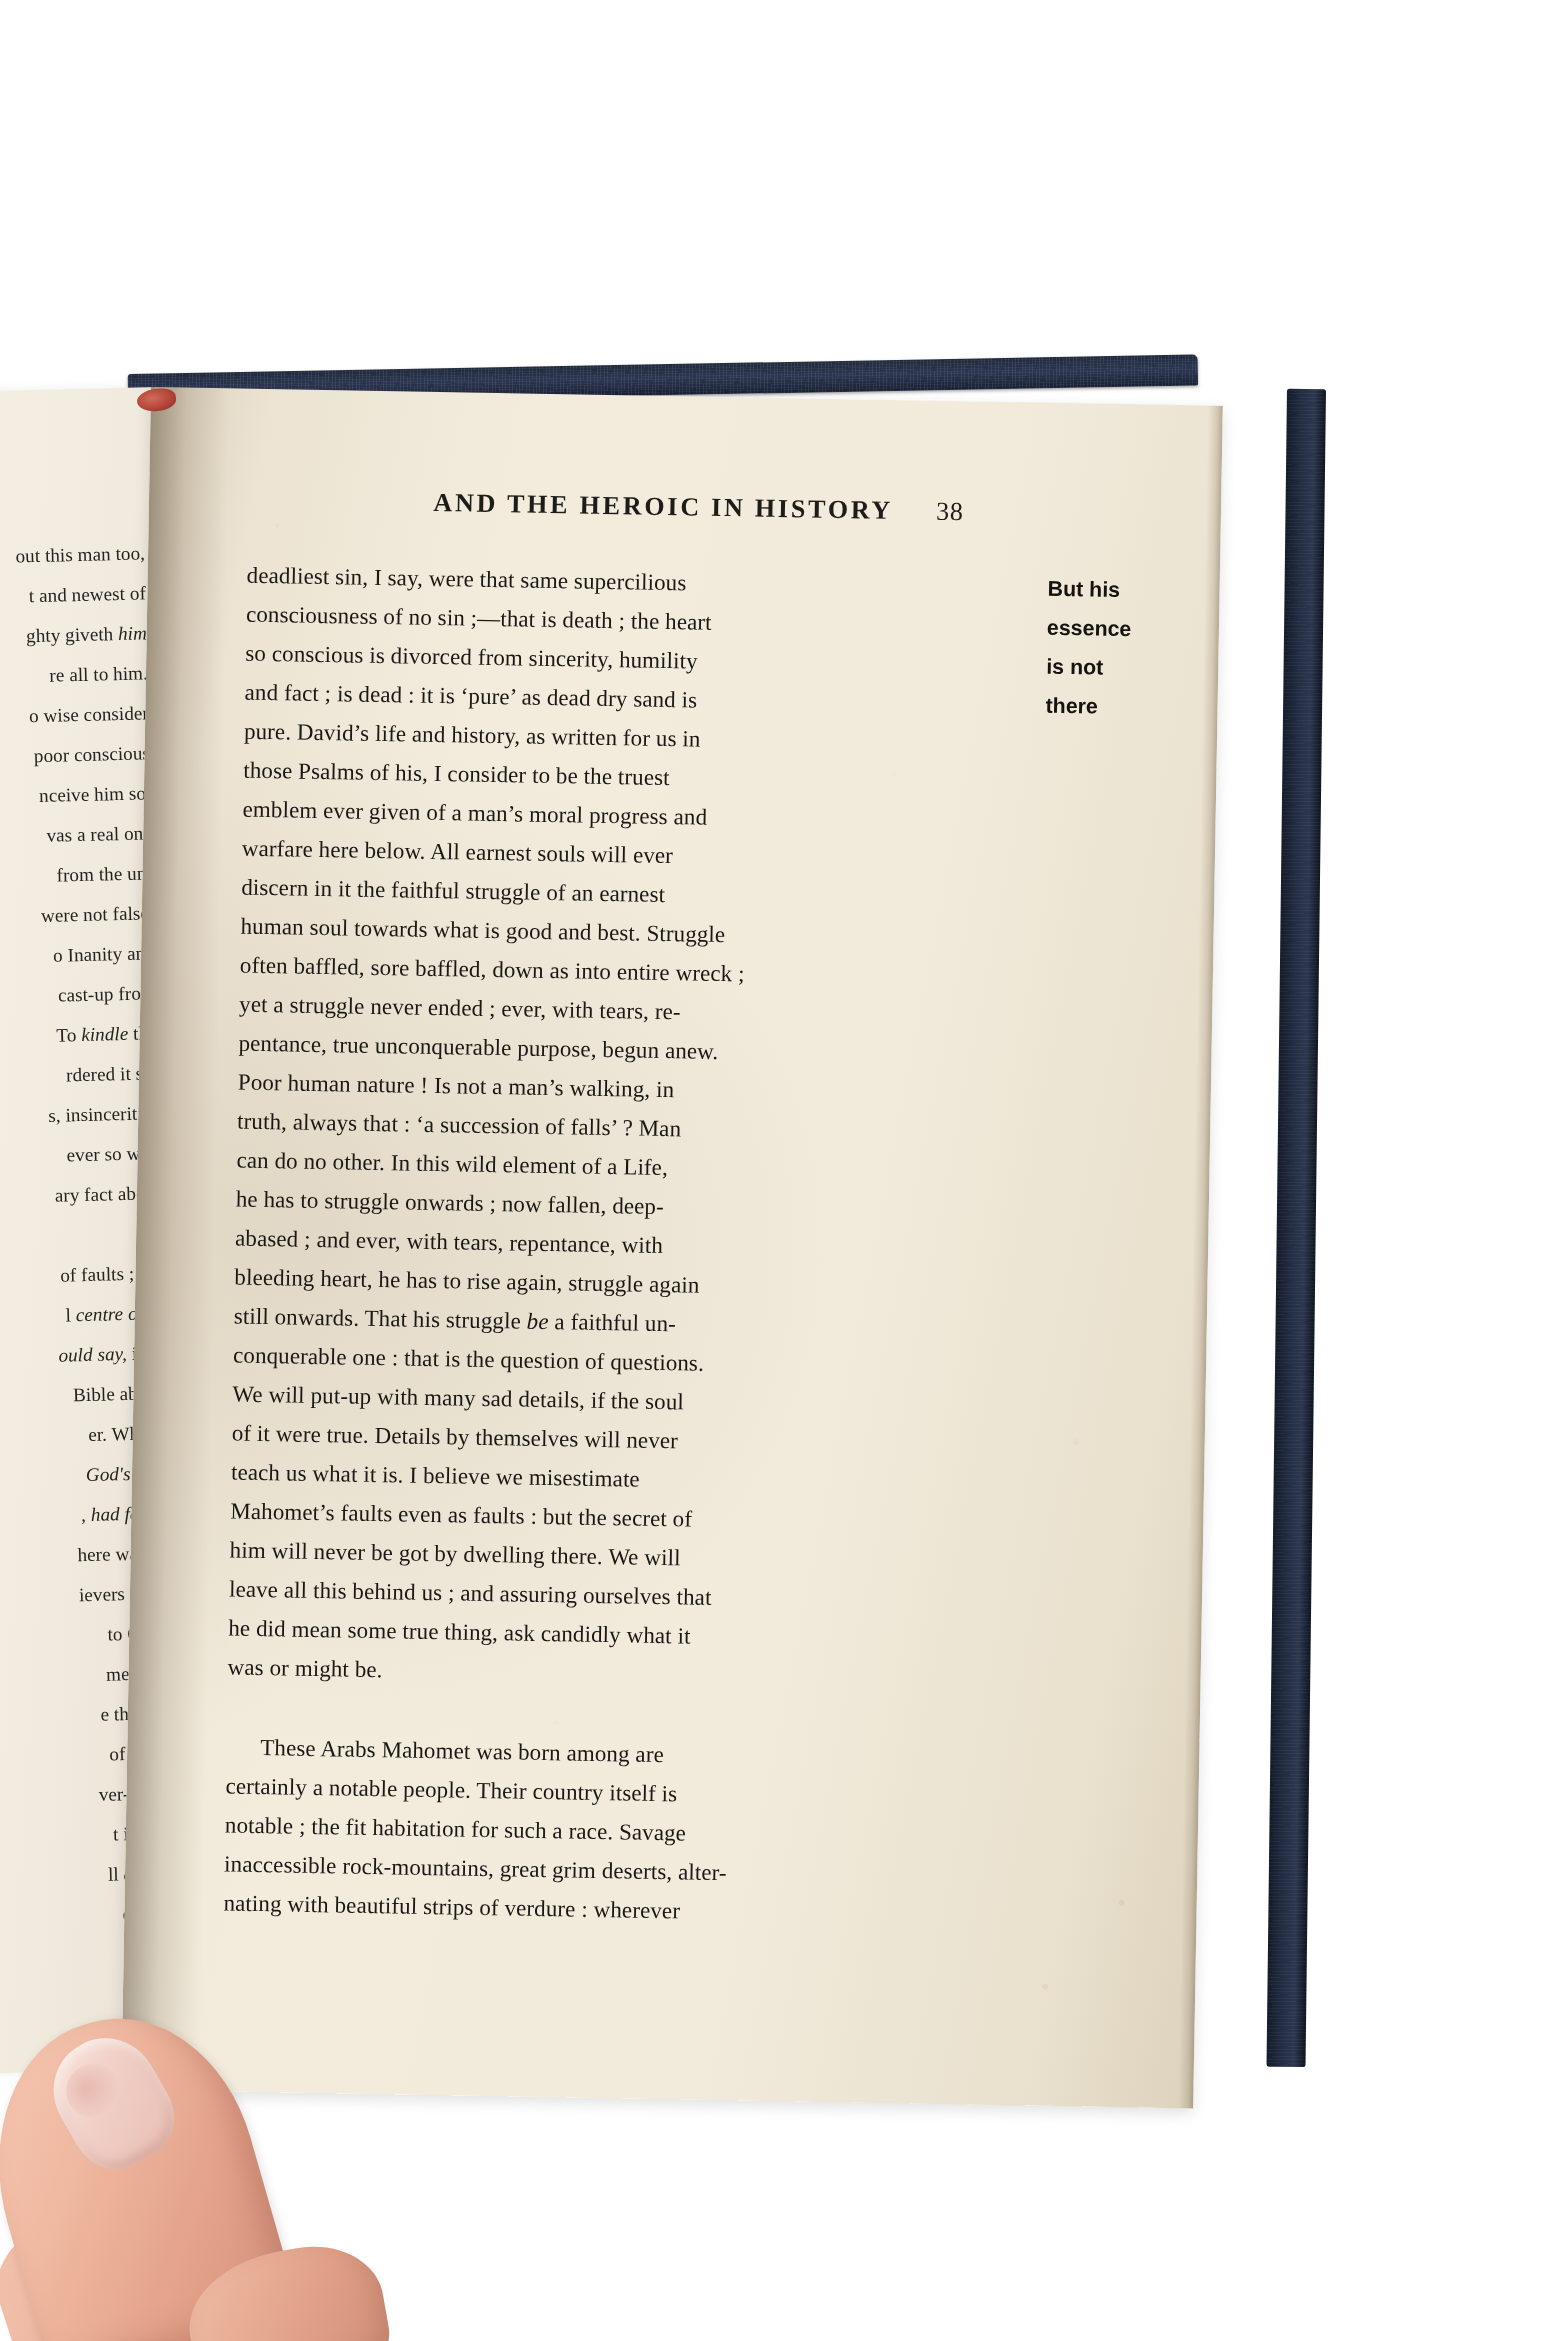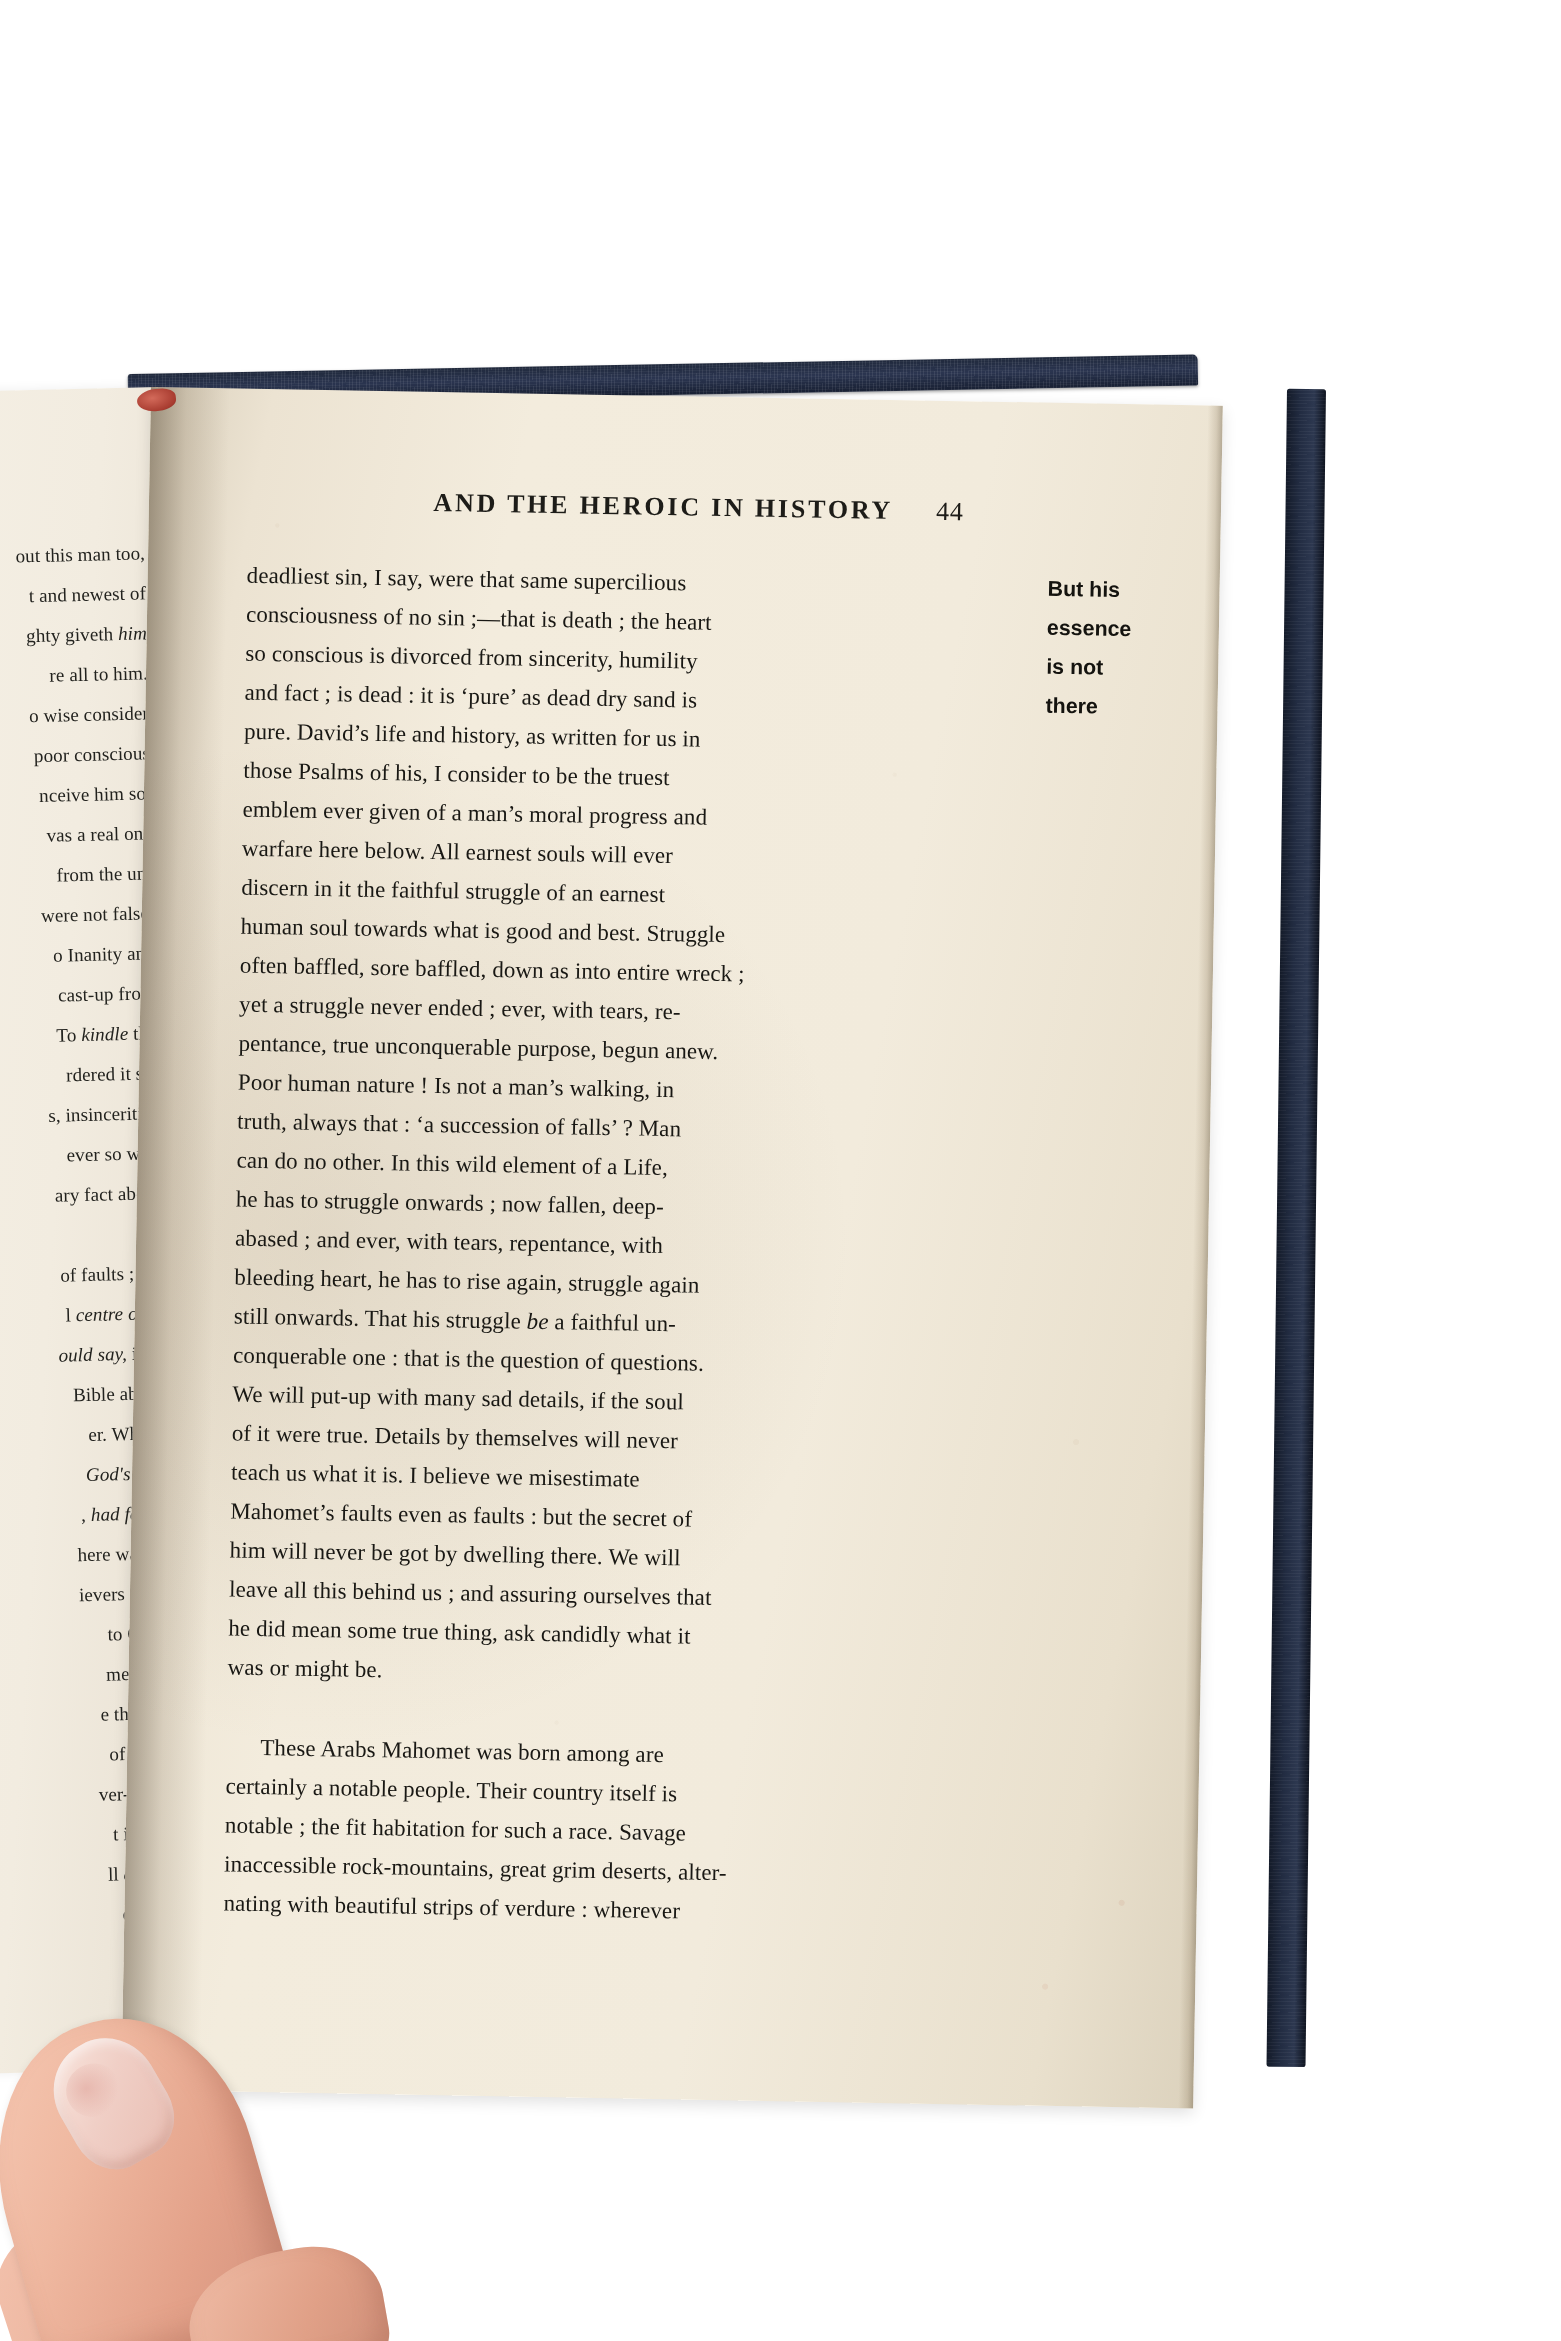--- a/index.html
+++ b/index.html
@@ -296,21 +296,21 @@
     </div>
   </div>
 
   <div class="page-right">
     <div class="gutter"></div>
     <div class="fore-edge"></div>
 
     <div class="pr-content">
       <div class="running-head">
         <span class="rh-title">AND THE HEROIC IN HISTORY</span>
-        <span class="rh-page">44</span>
+        <span class="rh-page">38</span>
       </div>
 
       <div class="body-col">
         <div id="para-1">
             <div class="tline">deadliest sin, I say, were that same supercilious</div>
             <div class="tline">consciousness of no sin ;—that is death ; the heart</div>
             <div class="tline">so conscious is divorced from sincerity, humility</div>
             <div class="tline">and fact ; is dead : it is ‘pure’ as dead dry sand is</div>
             <div class="tline">pure.   David’s life and history, as written for us in</div>
             <div class="tline">those Psalms of his, I consider to be the truest</div>

